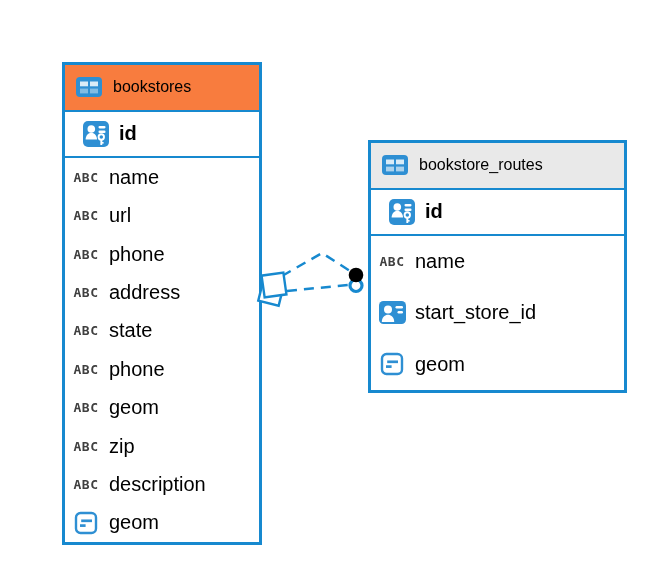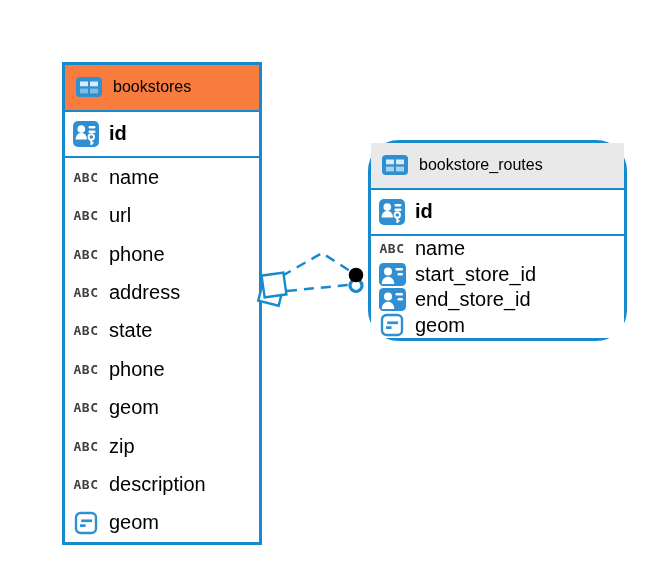--- a/index.html
+++ b/index.html
@@ -9,39 +9,39 @@
 
   .er-table {
     position: absolute;
     background: #ffffff;
     border: 3px solid #1789cf;
     display: flex;
     flex-direction: column;
     z-index: 1;
   }
   #tbl-bookstores { left: 62px; top: 62px; width: 200px; height: 483px; }
-  #tbl-routes     { left: 368px; top: 140px; width: 259px; height: 201px; border-radius: 31px; }
+  #tbl-routes     { left: 368px; top: 140px; width: 259px; height: 253px; }
 
   .t-header {
     flex: 0 0 46.5px;
     display: flex;
     align-items: center;
     padding: 0 6px 0 10px;
     gap: 10px;
     border-bottom: 2.5px solid #1789cf;
   }
   .hdr-orange { background: #f87c3e; }
   .hdr-gray   { background: #e9e9e9; }
   .t-title { font-size: 16px; color: #000000; white-space: nowrap; }
 
   .pk-row {
     flex: 0 0 46.5px;
     display: flex;
     align-items: center;
-    padding-left: 5px;
+    padding-left: 15px;
     gap: 7px;
     border-bottom: 2.5px solid #1789cf;
     background: #ffffff;
   }
   .pk-row .f-name { font-weight: 700; }
 
   .rows { flex: 1 1 auto; display: flex; flex-direction: column; }
   .row {
     flex: 1 1 0;
     display: flex;
@@ -239,32 +239,20 @@
             <circle cx="10" cy="9.6" r="4" fill="#ffffff"></circle>
             <path d="M3.8 22 c0-4.8 3.4-7.2 6.2-7.2 s6.2 2.4 6.2 7.2 z" fill="#ffffff"></path>
             <rect x="17.5" y="6" width="7.5" height="2.5" rx="1.2" fill="#ffffff"></rect>
             <rect x="19.5" y="11" width="5.5" height="2.5" rx="1.2" fill="#ffffff"></rect>
           </svg>
         </span>
         <span class="f-name">start_store_id</span>
       </div>
       <div class="row">
         <span class="icon-slot">
-          <svg width="29" height="25" viewBox="0 0 29 25">
-            <rect x="1" y="1" width="27" height="23" rx="4.5" fill="#2e8fd3"></rect>
-            <circle cx="10" cy="9.6" r="4" fill="#ffffff"></circle>
-            <path d="M3.8 22 c0-4.8 3.4-7.2 6.2-7.2 s6.2 2.4 6.2 7.2 z" fill="#ffffff"></path>
-            <rect x="17.5" y="6" width="7.5" height="2.5" rx="1.2" fill="#ffffff"></rect>
-            <rect x="19.5" y="11" width="5.5" height="2.5" rx="1.2" fill="#ffffff"></rect>
-          </svg>
-        </span>
-        <span class="f-name">end_store_id</span>
-      </div>
-      <div class="row">
-        <span class="icon-slot">
           <svg width="24" height="24" viewBox="0 0 24 24">
             <rect x="2" y="2" width="20" height="20" rx="4.5" fill="none" stroke="#2e8fd3" stroke-width="2.4"></rect>
             <line x1="7.2" y1="9.8" x2="18" y2="9.8" stroke="#2e8fd3" stroke-width="2.7"></line>
             <line x1="6" y1="14.6" x2="11.6" y2="14.6" stroke="#2e8fd3" stroke-width="2.7"></line>
           </svg>
         </span>
         <span class="f-name">geom</span>
       </div>
     </div>
   </div>

